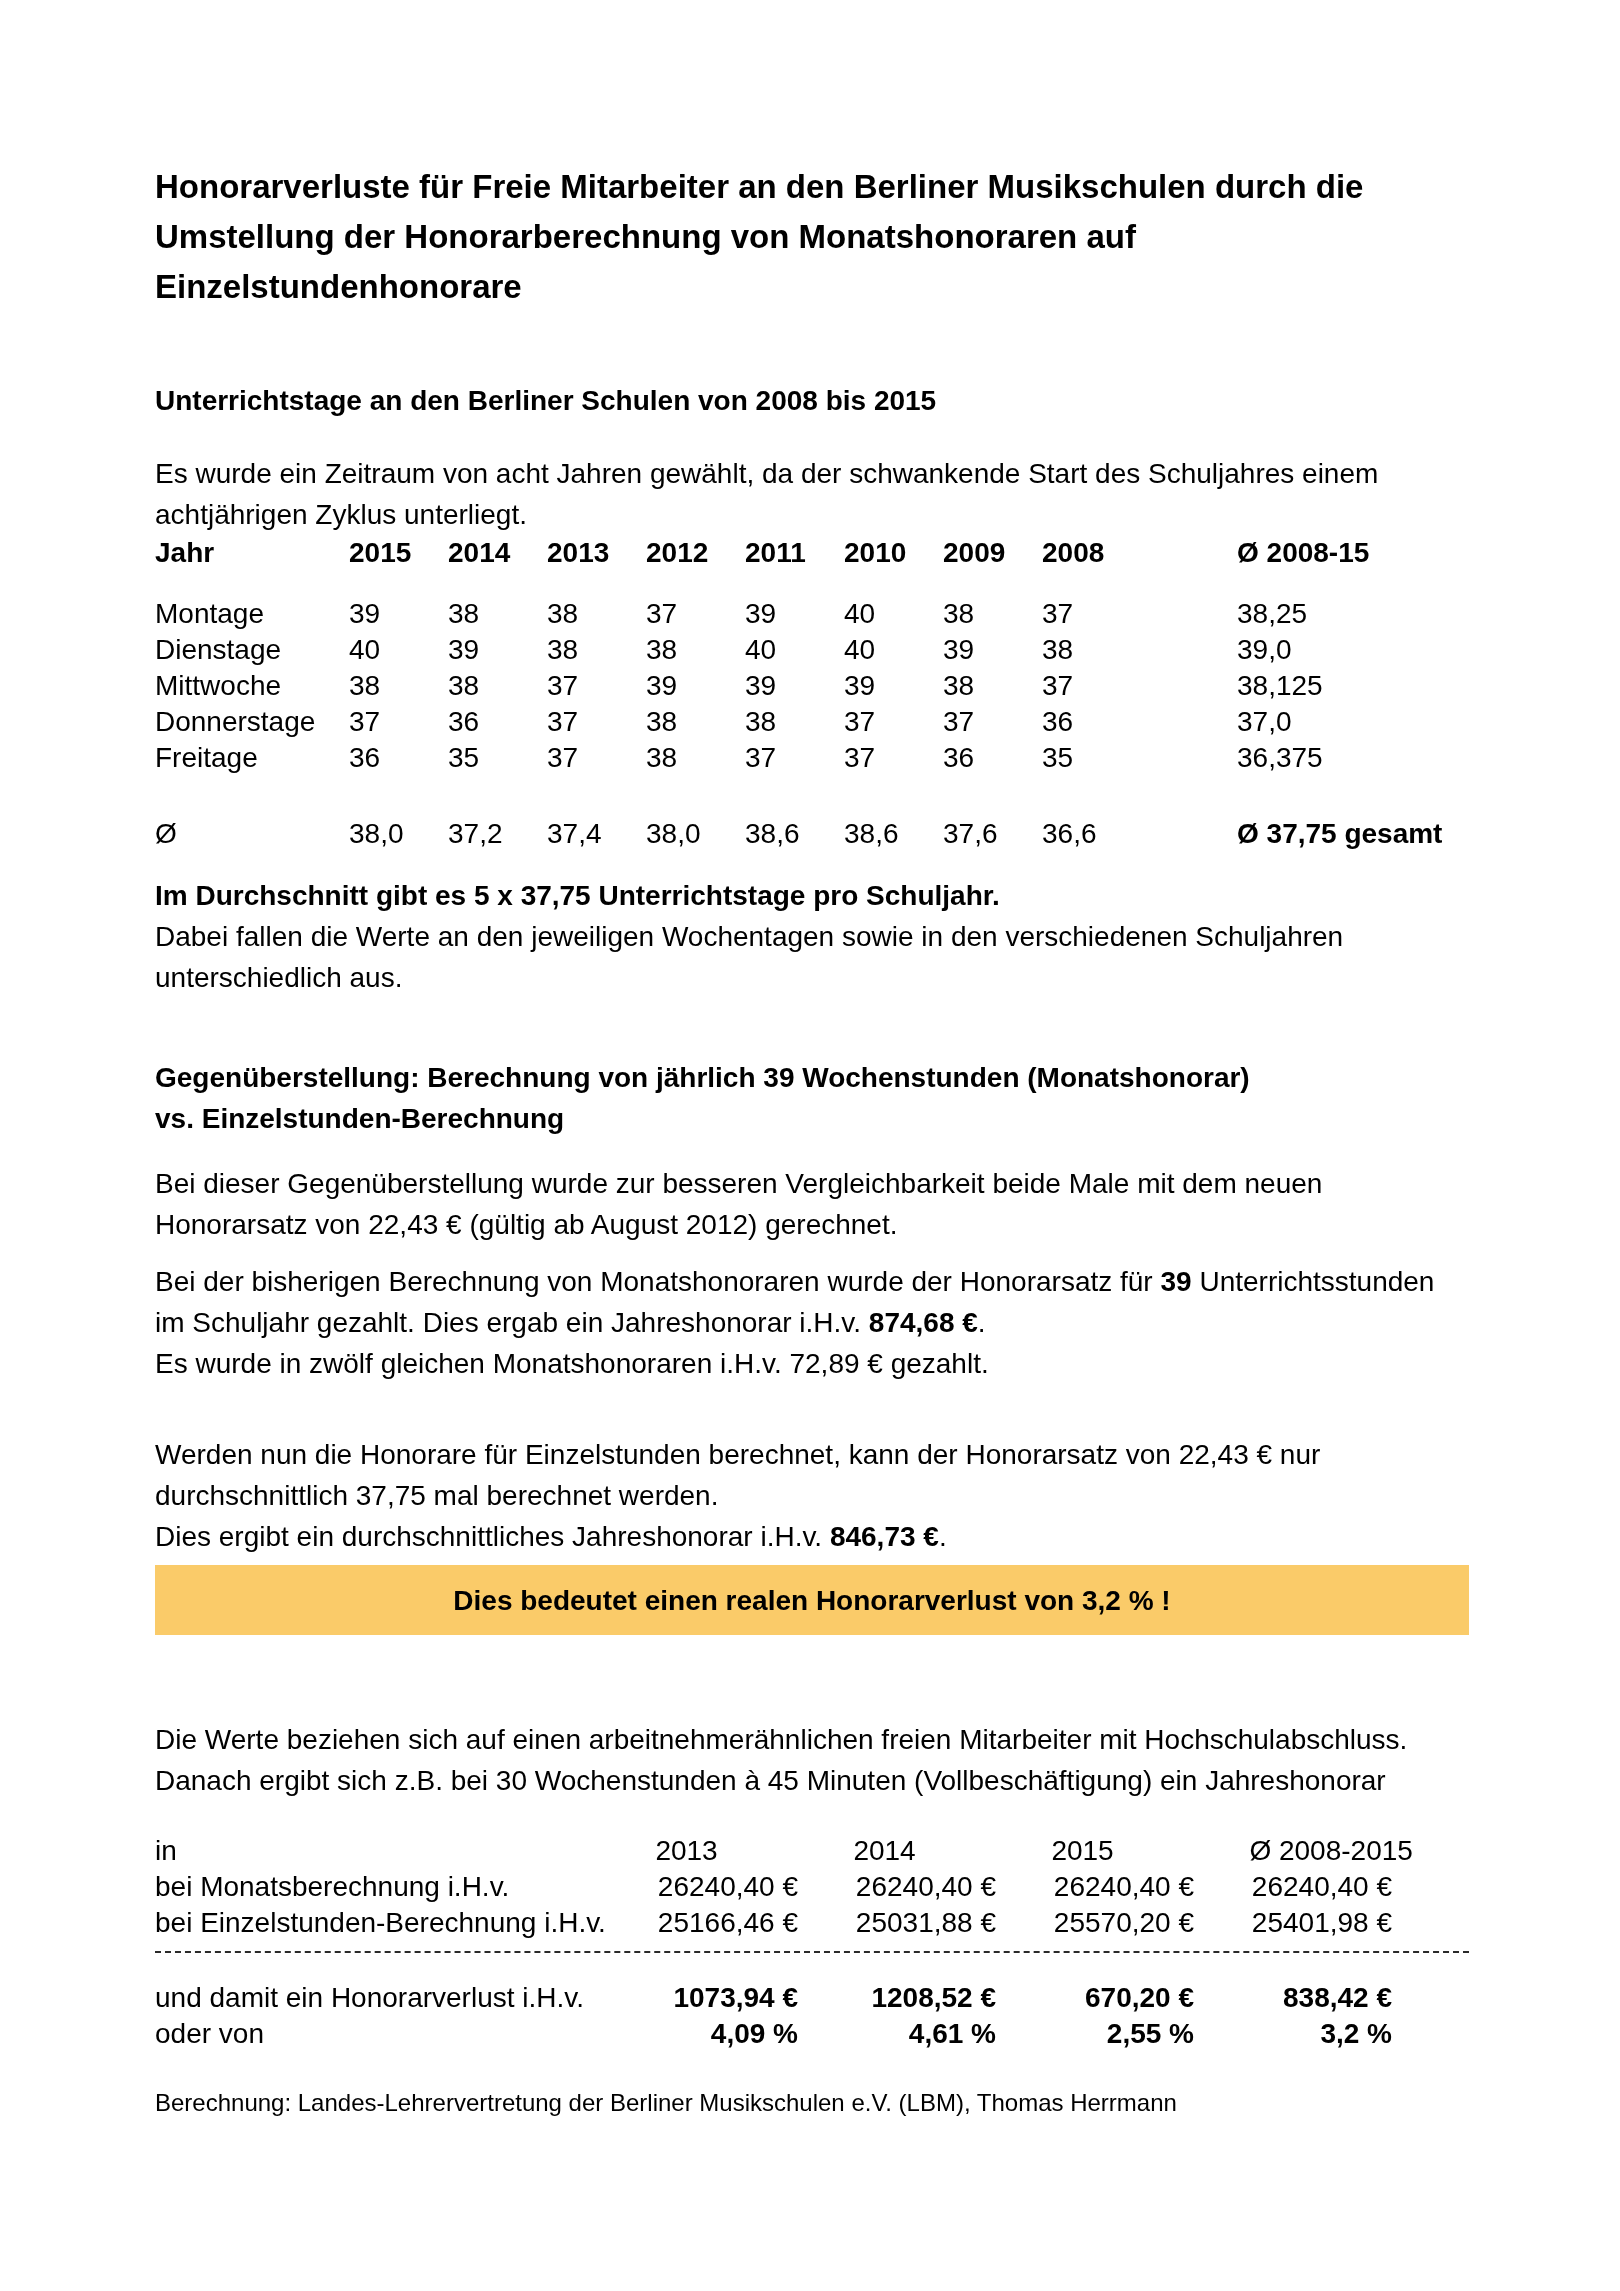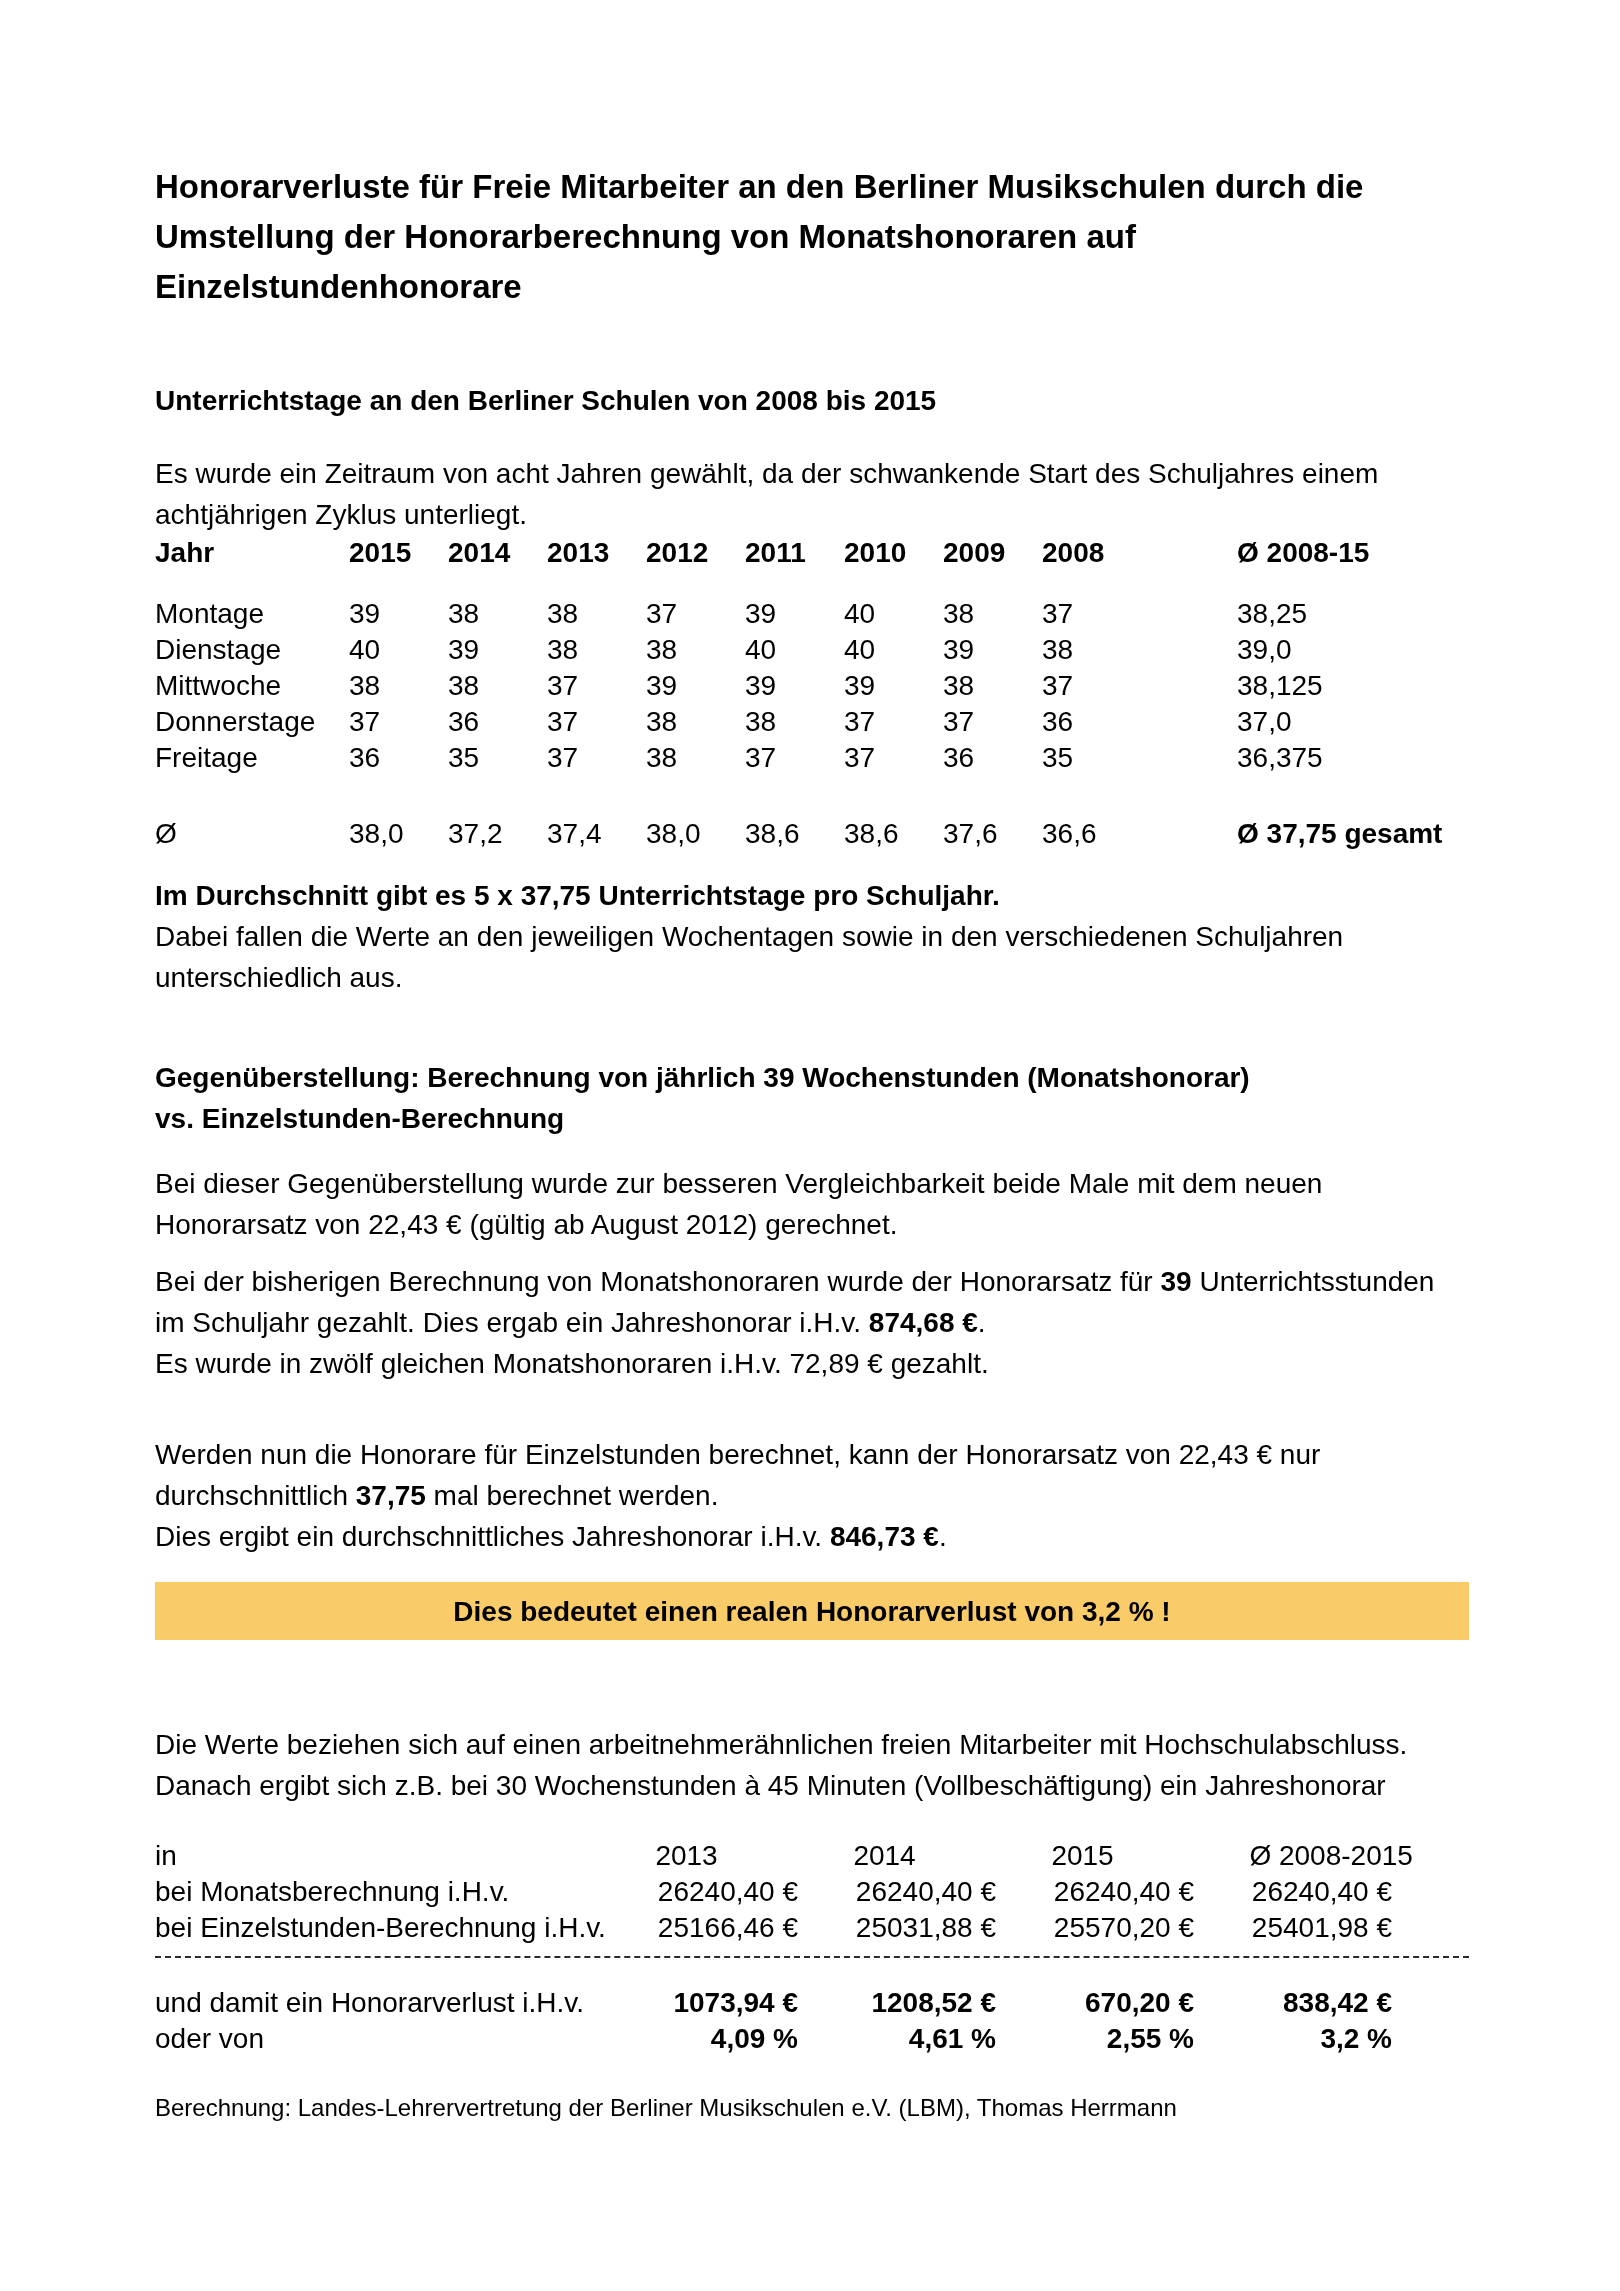--- a/index.html
+++ b/index.html
@@ -35,22 +35,22 @@
   .t1-avgrow .t1-avg { font-weight: bold; }
 
   .summary-bold { font-weight: bold; margin-top: 23px; }
 
   .s2-heading { font-weight: bold; margin-top: 59px; }
   .s2-p1 { margin-top: 24px; }
   .s2-p2 { margin-top: 16px; }
   .s2-p3 { margin-top: 50px; }
 
   .banner {
-    margin-top: 25px;
-    height: 58px;
+    margin-top: 8px;
+    height: 70px;
     width: 1314px;
     display: flex;
     align-items: center;
     justify-content: center;
     font-weight: bold;
   }
 
   .s3-p { margin-top: 84px; }
 
   
@@ -184,21 +184,21 @@
     </div>
 
     <div class="s2-p1">Bei dieser Gegenüberstellung wurde zur besseren Vergleichbarkeit beide Male mit dem neuen Honorarsatz von 22,43 € (gültig ab August 2012) gerechnet.</div>
 
     <div class="s2-p2">
       <div><span>Bei der bisherigen Berechnung von Monatshonoraren wurde der Honorarsatz für </span><span style="font-weight: bold;">39</span><span> Unterrichtsstunden im Schuljahr gezahlt. Dies ergab ein Jahreshonorar i.H.v. </span><span style="font-weight: bold;">874,68 €</span><span>.</span></div>
       <div><span>Es wurde in zwölf gleichen Monatshonoraren i.H.v. 72,89 € gezahlt.</span></div>
     </div>
 
     <div class="s2-p3">
-      <div><span>Werden nun die Honorare für Einzelstunden berechnet, kann der Honorarsatz von 22,43 € nur durchschnittlich </span><span style="font-weight: bold;">37,75</span><span> mal berechnet werden.</span></div>
+      <div><span>Werden nun die Honorare für Einzelstunden berechnet, kann der Honorarsatz von 22,43 € nur durchschnittlich </span><span style="font-weight: normal;">37,75</span><span> mal berechnet werden.</span></div>
       <div><span>Dies ergibt ein durchschnittliches Jahreshonorar i.H.v. </span><span style="font-weight: bold;">846,73 €</span><span>.</span></div>
     </div>
 
     <div class="banner" style="background-color: rgb(250, 203, 105);">
       <span>Dies bedeutet einen realen Honorarverlust von 3,2 % !</span>
     </div>
 
     <div class="s3-p">Die Werte beziehen sich auf einen arbeitnehmerähnlichen freien Mitarbeiter mit Hochschulabschluss. Danach ergibt sich z.B. bei 30 Wochenstunden à 45 Minuten (Vollbeschäftigung) ein Jahreshonorar</div>
 
     <div class="t2">

